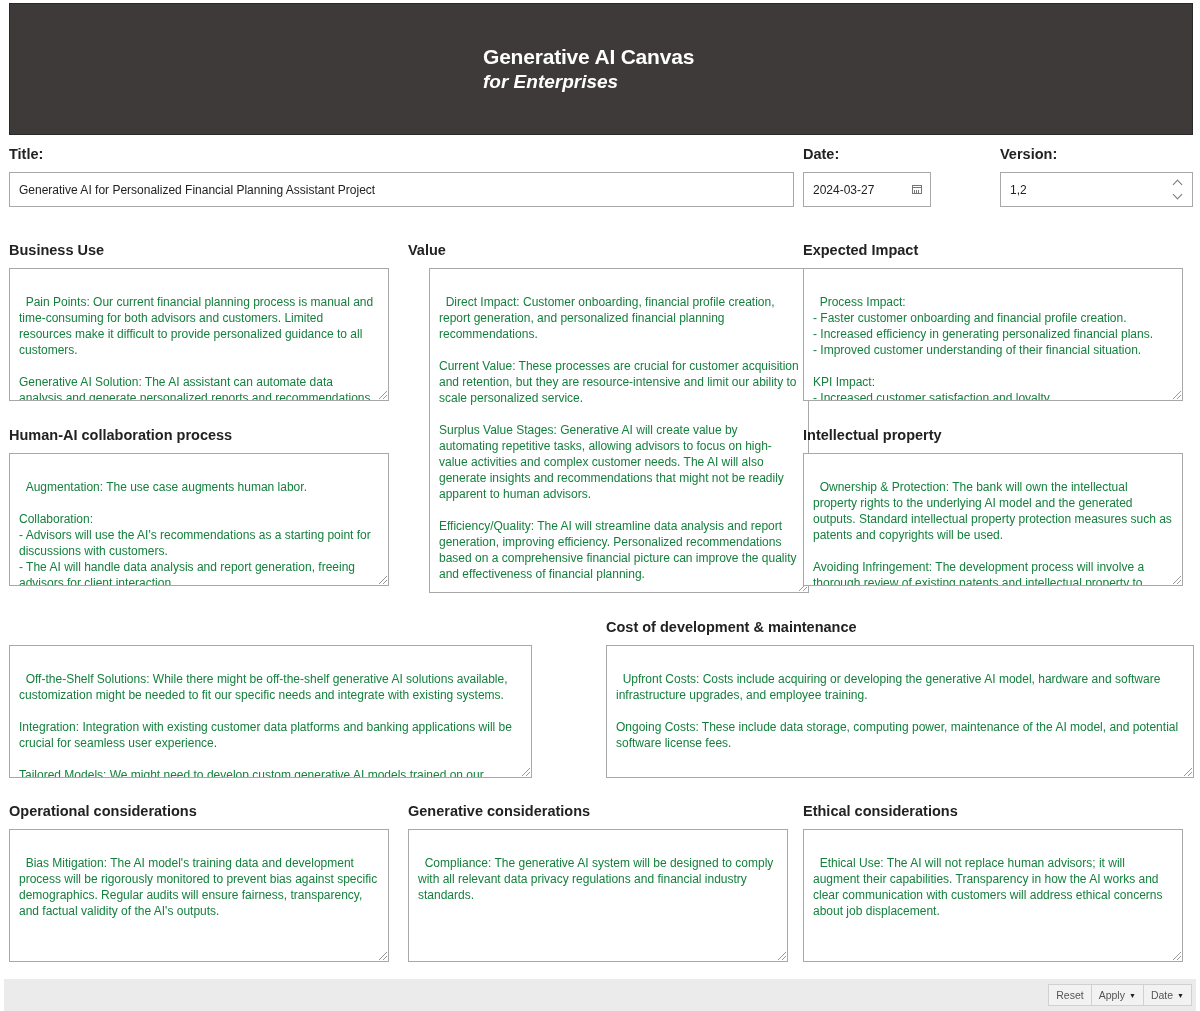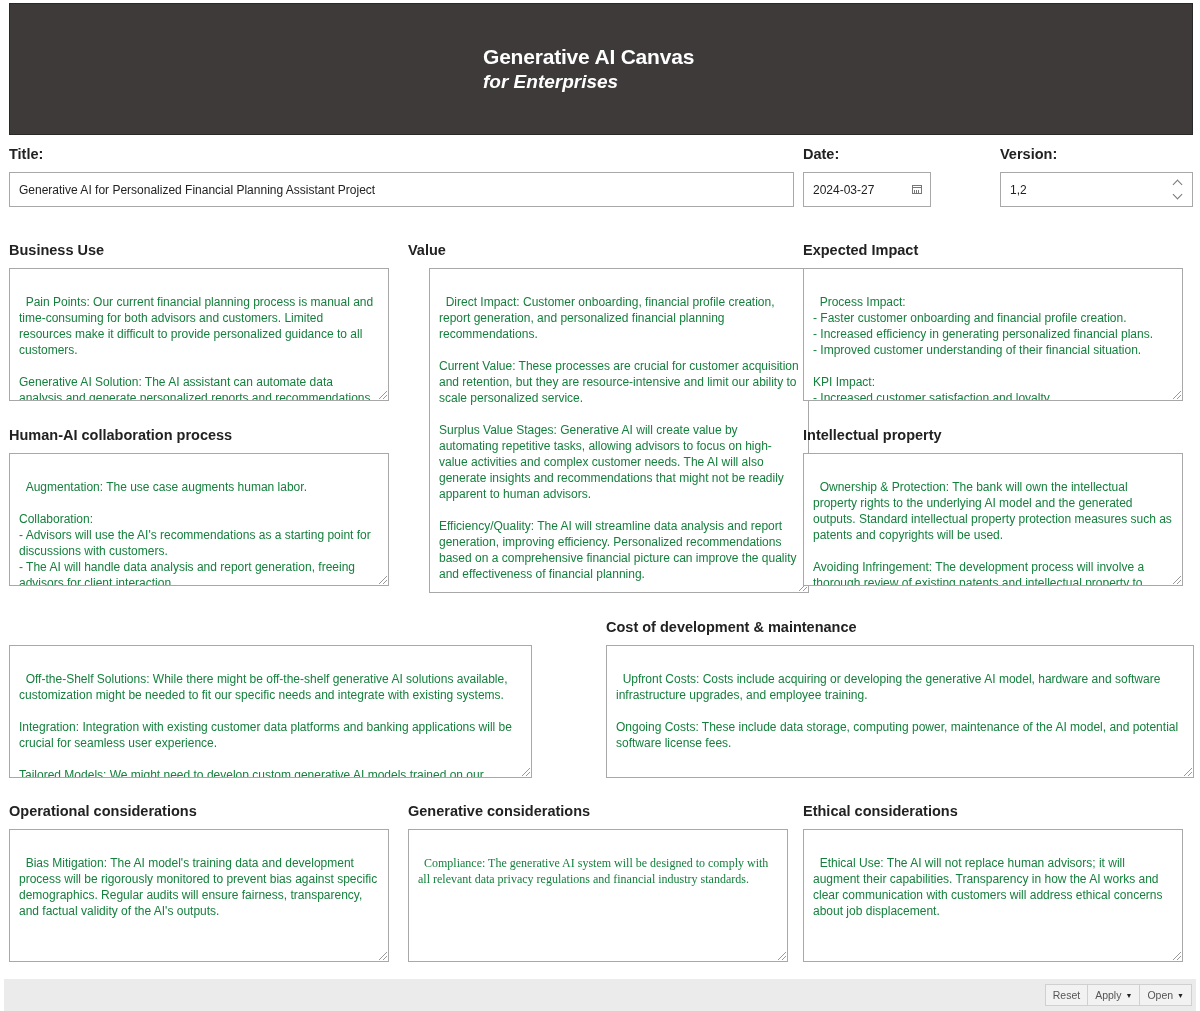--- a/index.html
+++ b/index.html
@@ -159,36 +159,36 @@
   <span class="resize"></span>
 </div>
 
 <div class="label" style="left:9px; top:803px;">Operational considerations</div>
 <div class="ta" style="left:9px; top:829px; width:380px; height:133px;">
   <span>Bias Mitigation: The AI model's training data and development process will be rigorously monitored to prevent bias against specific demographics. Regular audits will ensure fairness, transparency, and factual validity of the AI's outputs.</span>
   <span class="resize"></span>
 </div>
 
 <div class="label" style="left:408px; top:803px;">Generative considerations</div>
-<div class="ta" style="left:408px; top:829px; width:380px; height:133px;font-family:Liberation Serif, serif;">
+<div class="ta" style="left:408px; top:829px; width:380px; height:133px;">
   <span>Compliance: The generative AI system will be designed to comply with all relevant data privacy regulations and financial industry standards.</span>
   <span class="resize"></span>
 </div>
 
 <div class="label" style="left:803px; top:803px;">Ethical considerations</div>
 <div class="ta" style="left:803px; top:829px; width:380px; height:133px;">
   <span>Ethical Use: The AI will not replace human advisors; it will augment their capabilities. Transparency in how the AI works and clear communication with customers will address ethical concerns about job displacement.</span>
   <span class="resize"></span>
 </div>
 
 <div class="footer">
   <div class="btn-group">
     <div class="btn">
       <span>Reset</span>
     </div>
     <div class="btn">
       <span>Apply</span><span class="caret">▼</span>
     </div>
     <div class="btn">
-      <span>Open</span><span class="caret">▼</span>
+      <span>Date</span><span class="caret">▼</span>
     </div>
   </div>
 </div>
 
 </body></html>

